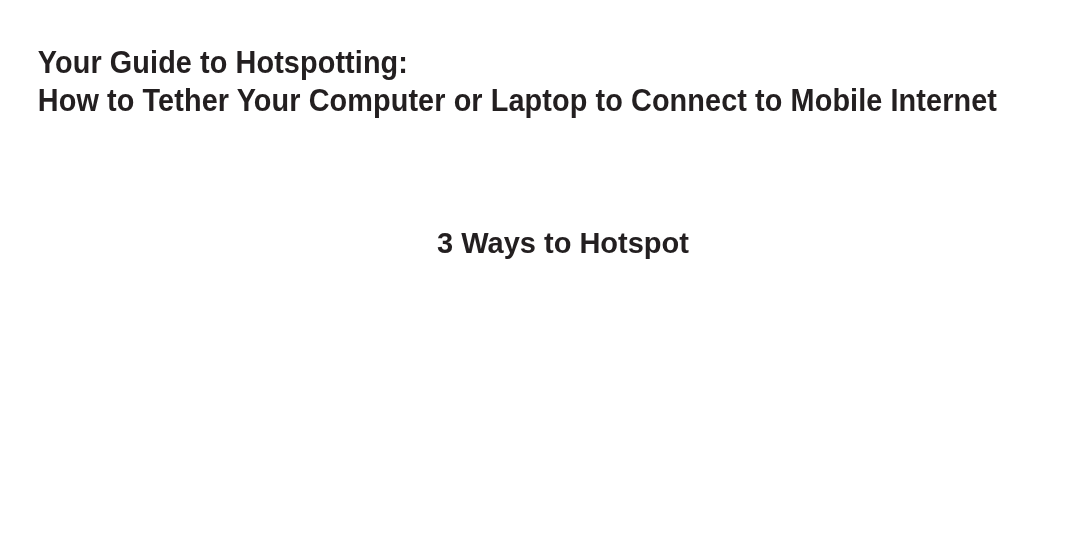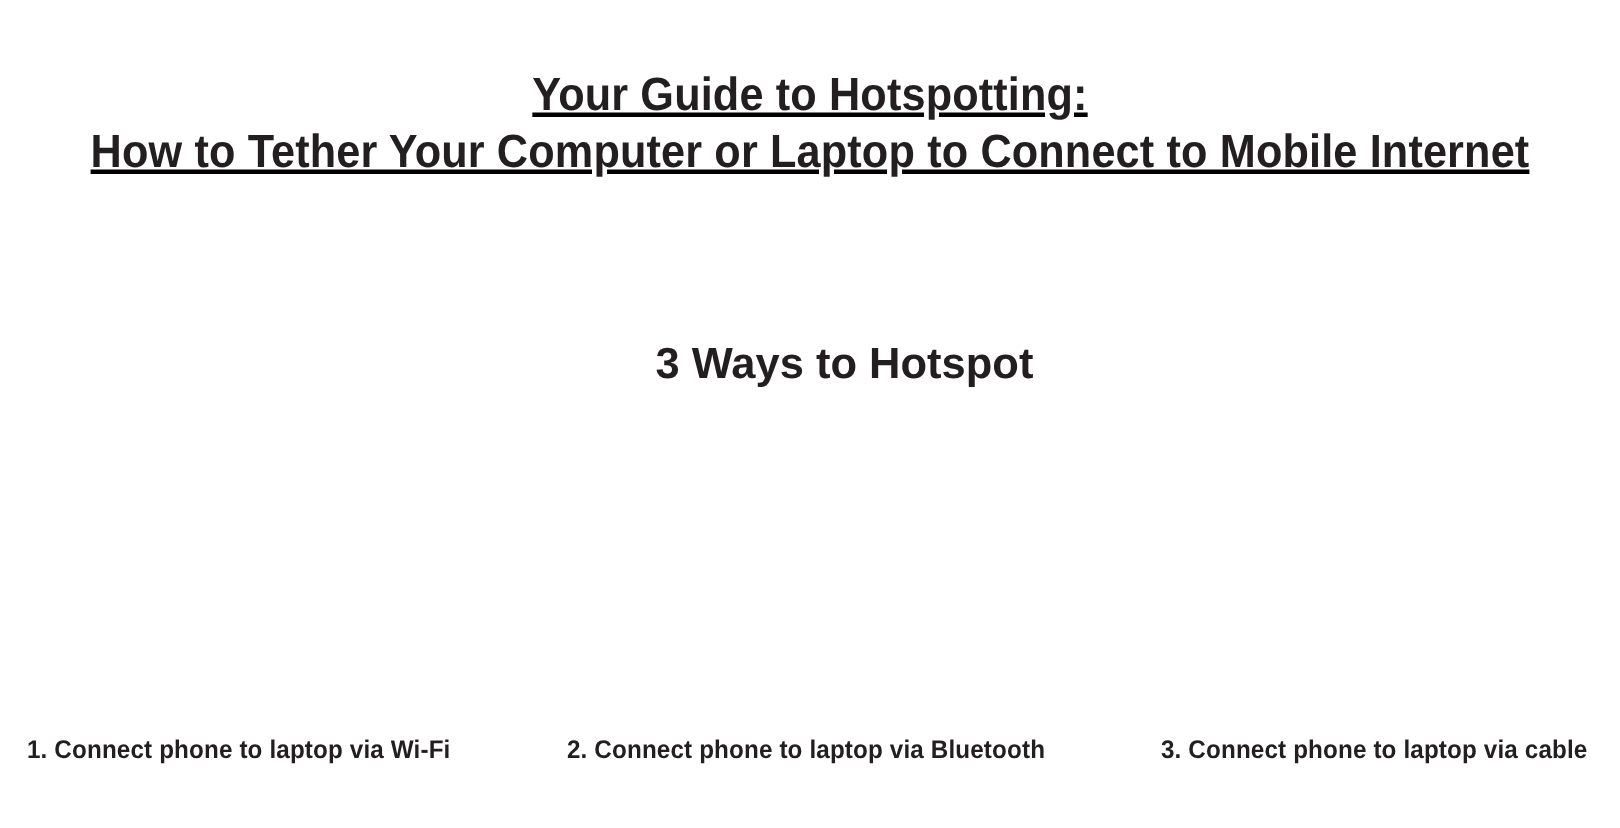--- a/index.html
+++ b/index.html
@@ -19,22 +19,21 @@
     background: #ffffff;
     overflow: hidden;
   }
 
   
   .title-block {
     position: absolute;
     left: 0;
     top: 44px;
     width: 1080px;
-    text-align: center;
-    text-decoration: underline;
+    text-align: left;
   }
   .title-line {
     display: block;
     color: #231f20;
     font-family: "Liberation Sans Narrow", "Liberation Sans", sans-serif;
     font-weight: 700;
     font-size: 31px;
     line-height: 38px;
     letter-spacing: 0.1px;
     transform: scaleX(0.93);
@@ -119,19 +118,14 @@
   </div>
 
   <div class="section-heading">3 Ways to Hotspot</div>
 
   <div class="illustration-band">
     <div class="illustration-slot slot-1"></div>
     <div class="illustration-slot slot-2"></div>
     <div class="illustration-slot slot-3"></div>
   </div>
 
-  <div class="caption-row">
-    <div class="caption caption-1">1. Connect phone to laptop via Wi-Fi</div>
-    <div class="caption caption-2">2. Connect phone to laptop via Bluetooth</div>
-    <div class="caption caption-3">3. Connect phone to laptop via cable</div>
-  </div>
 
 </div>
 
 </body></html>

